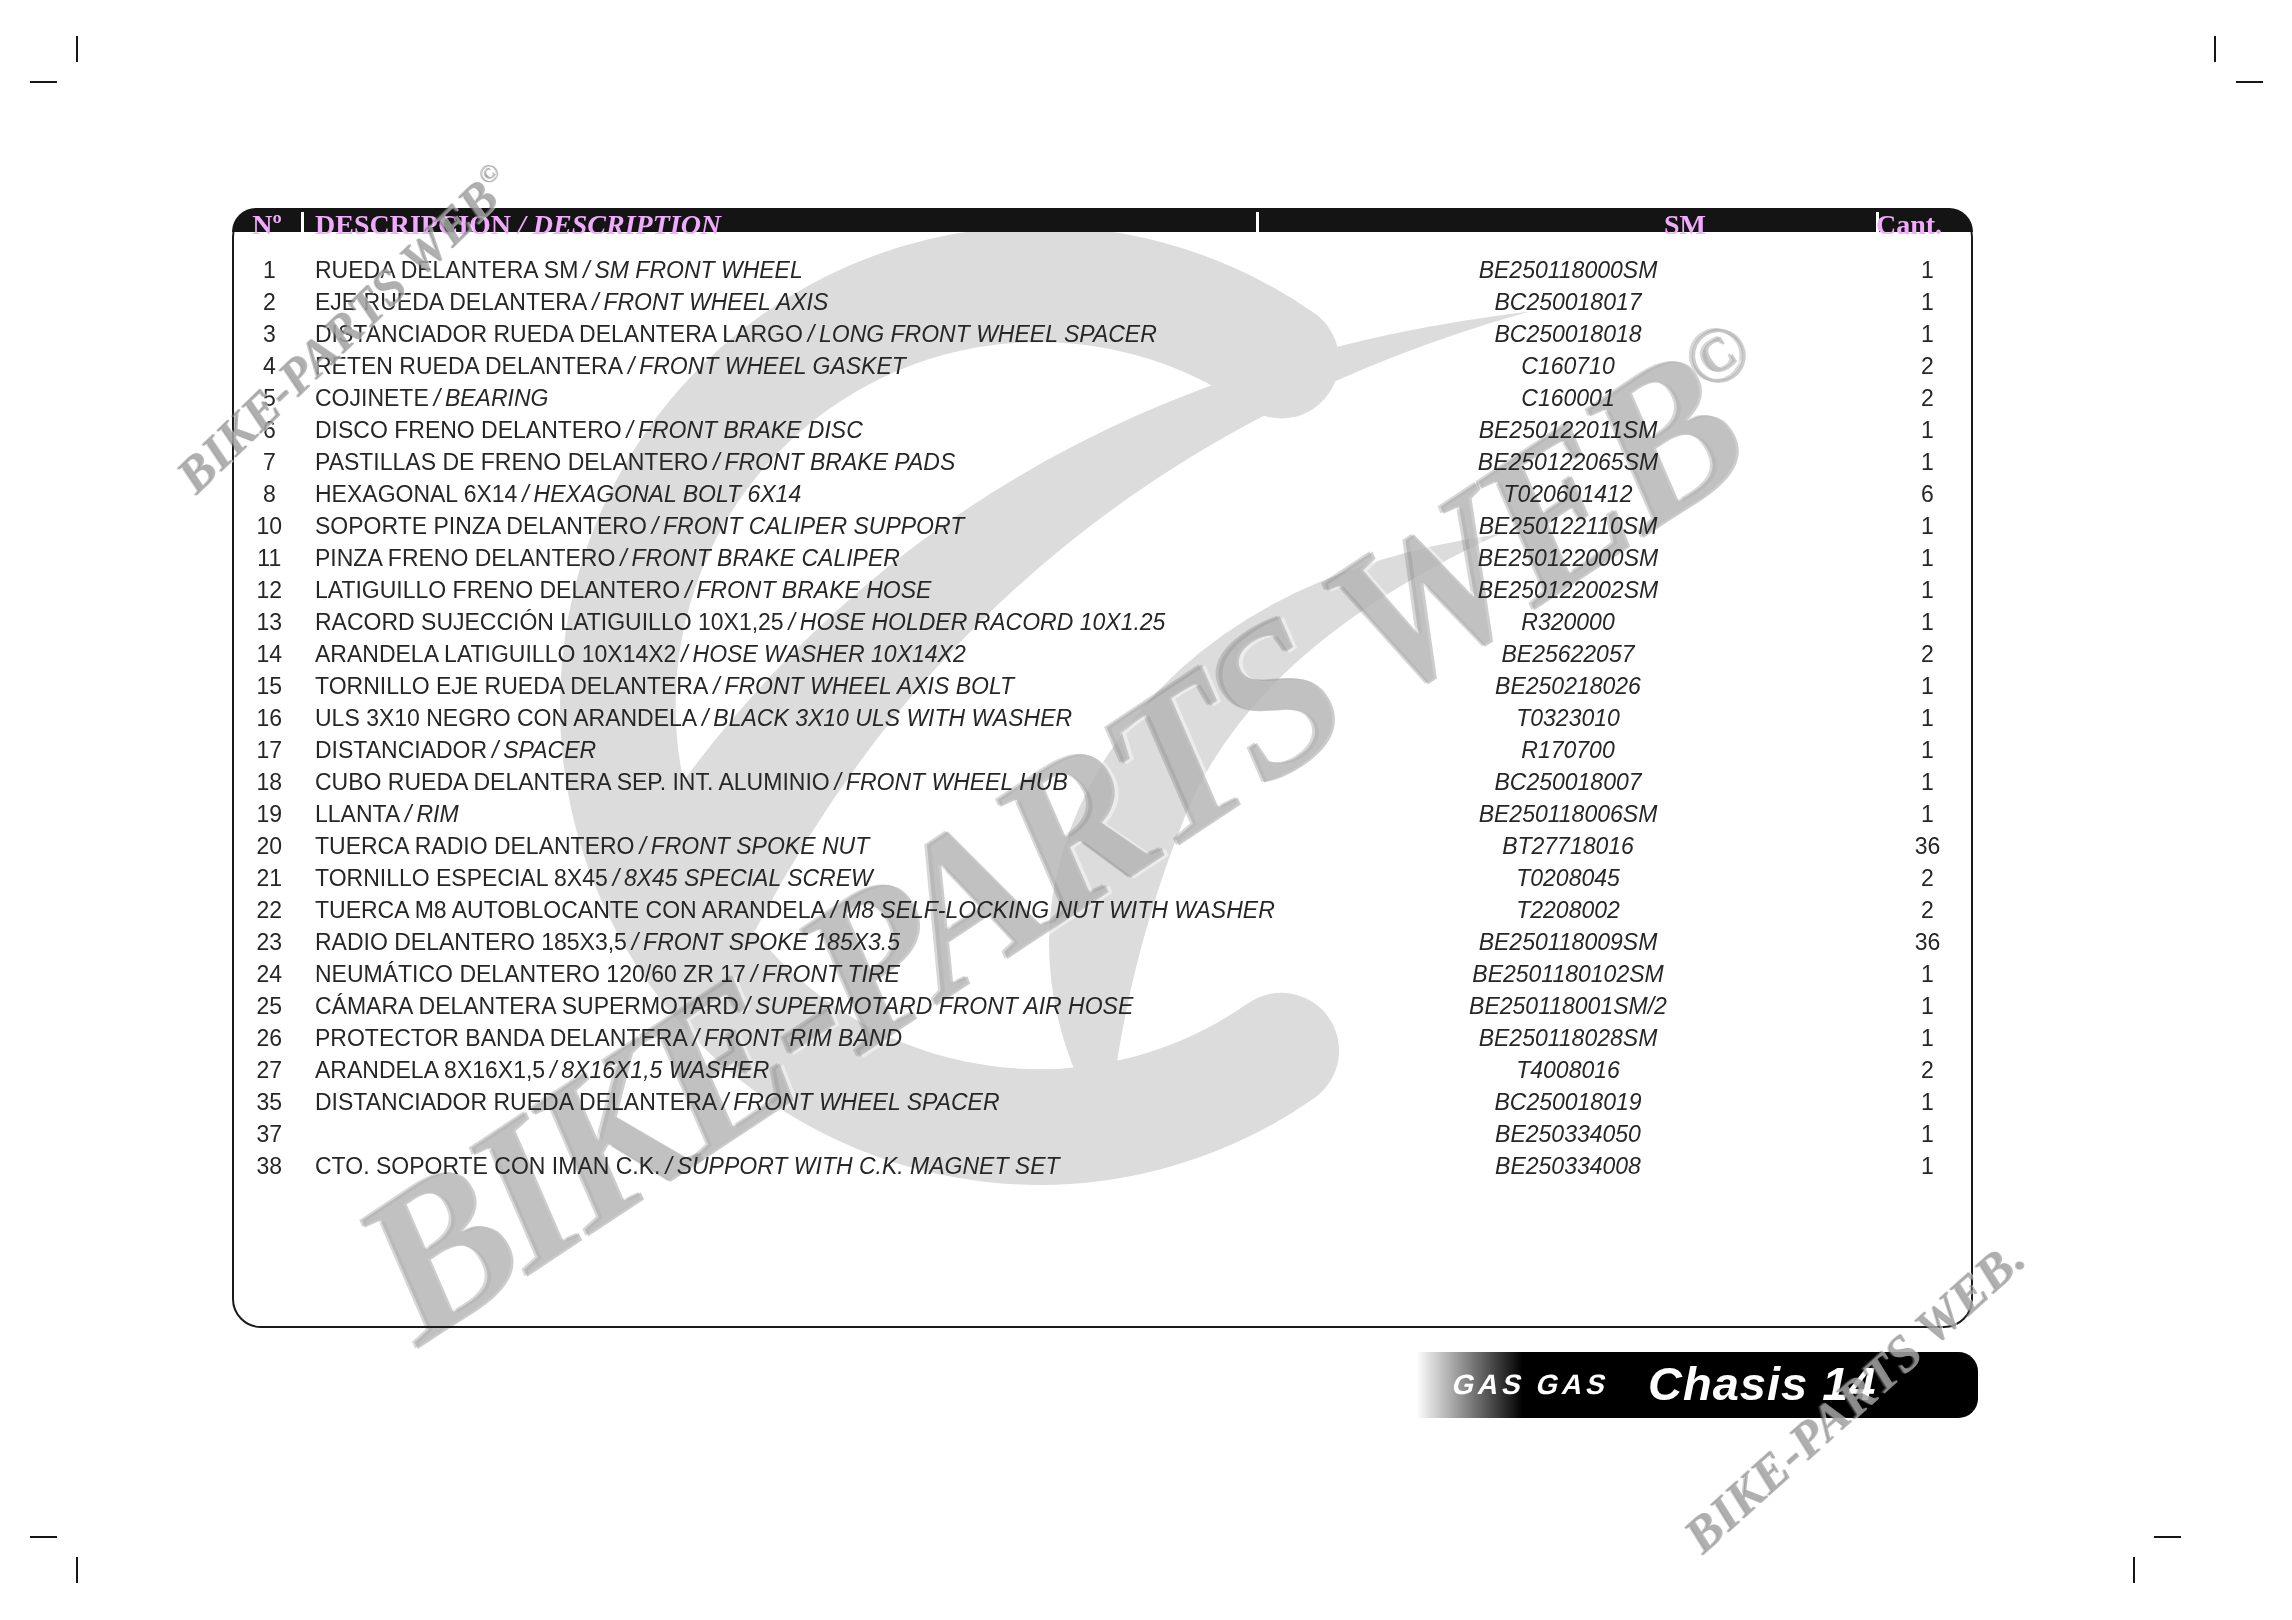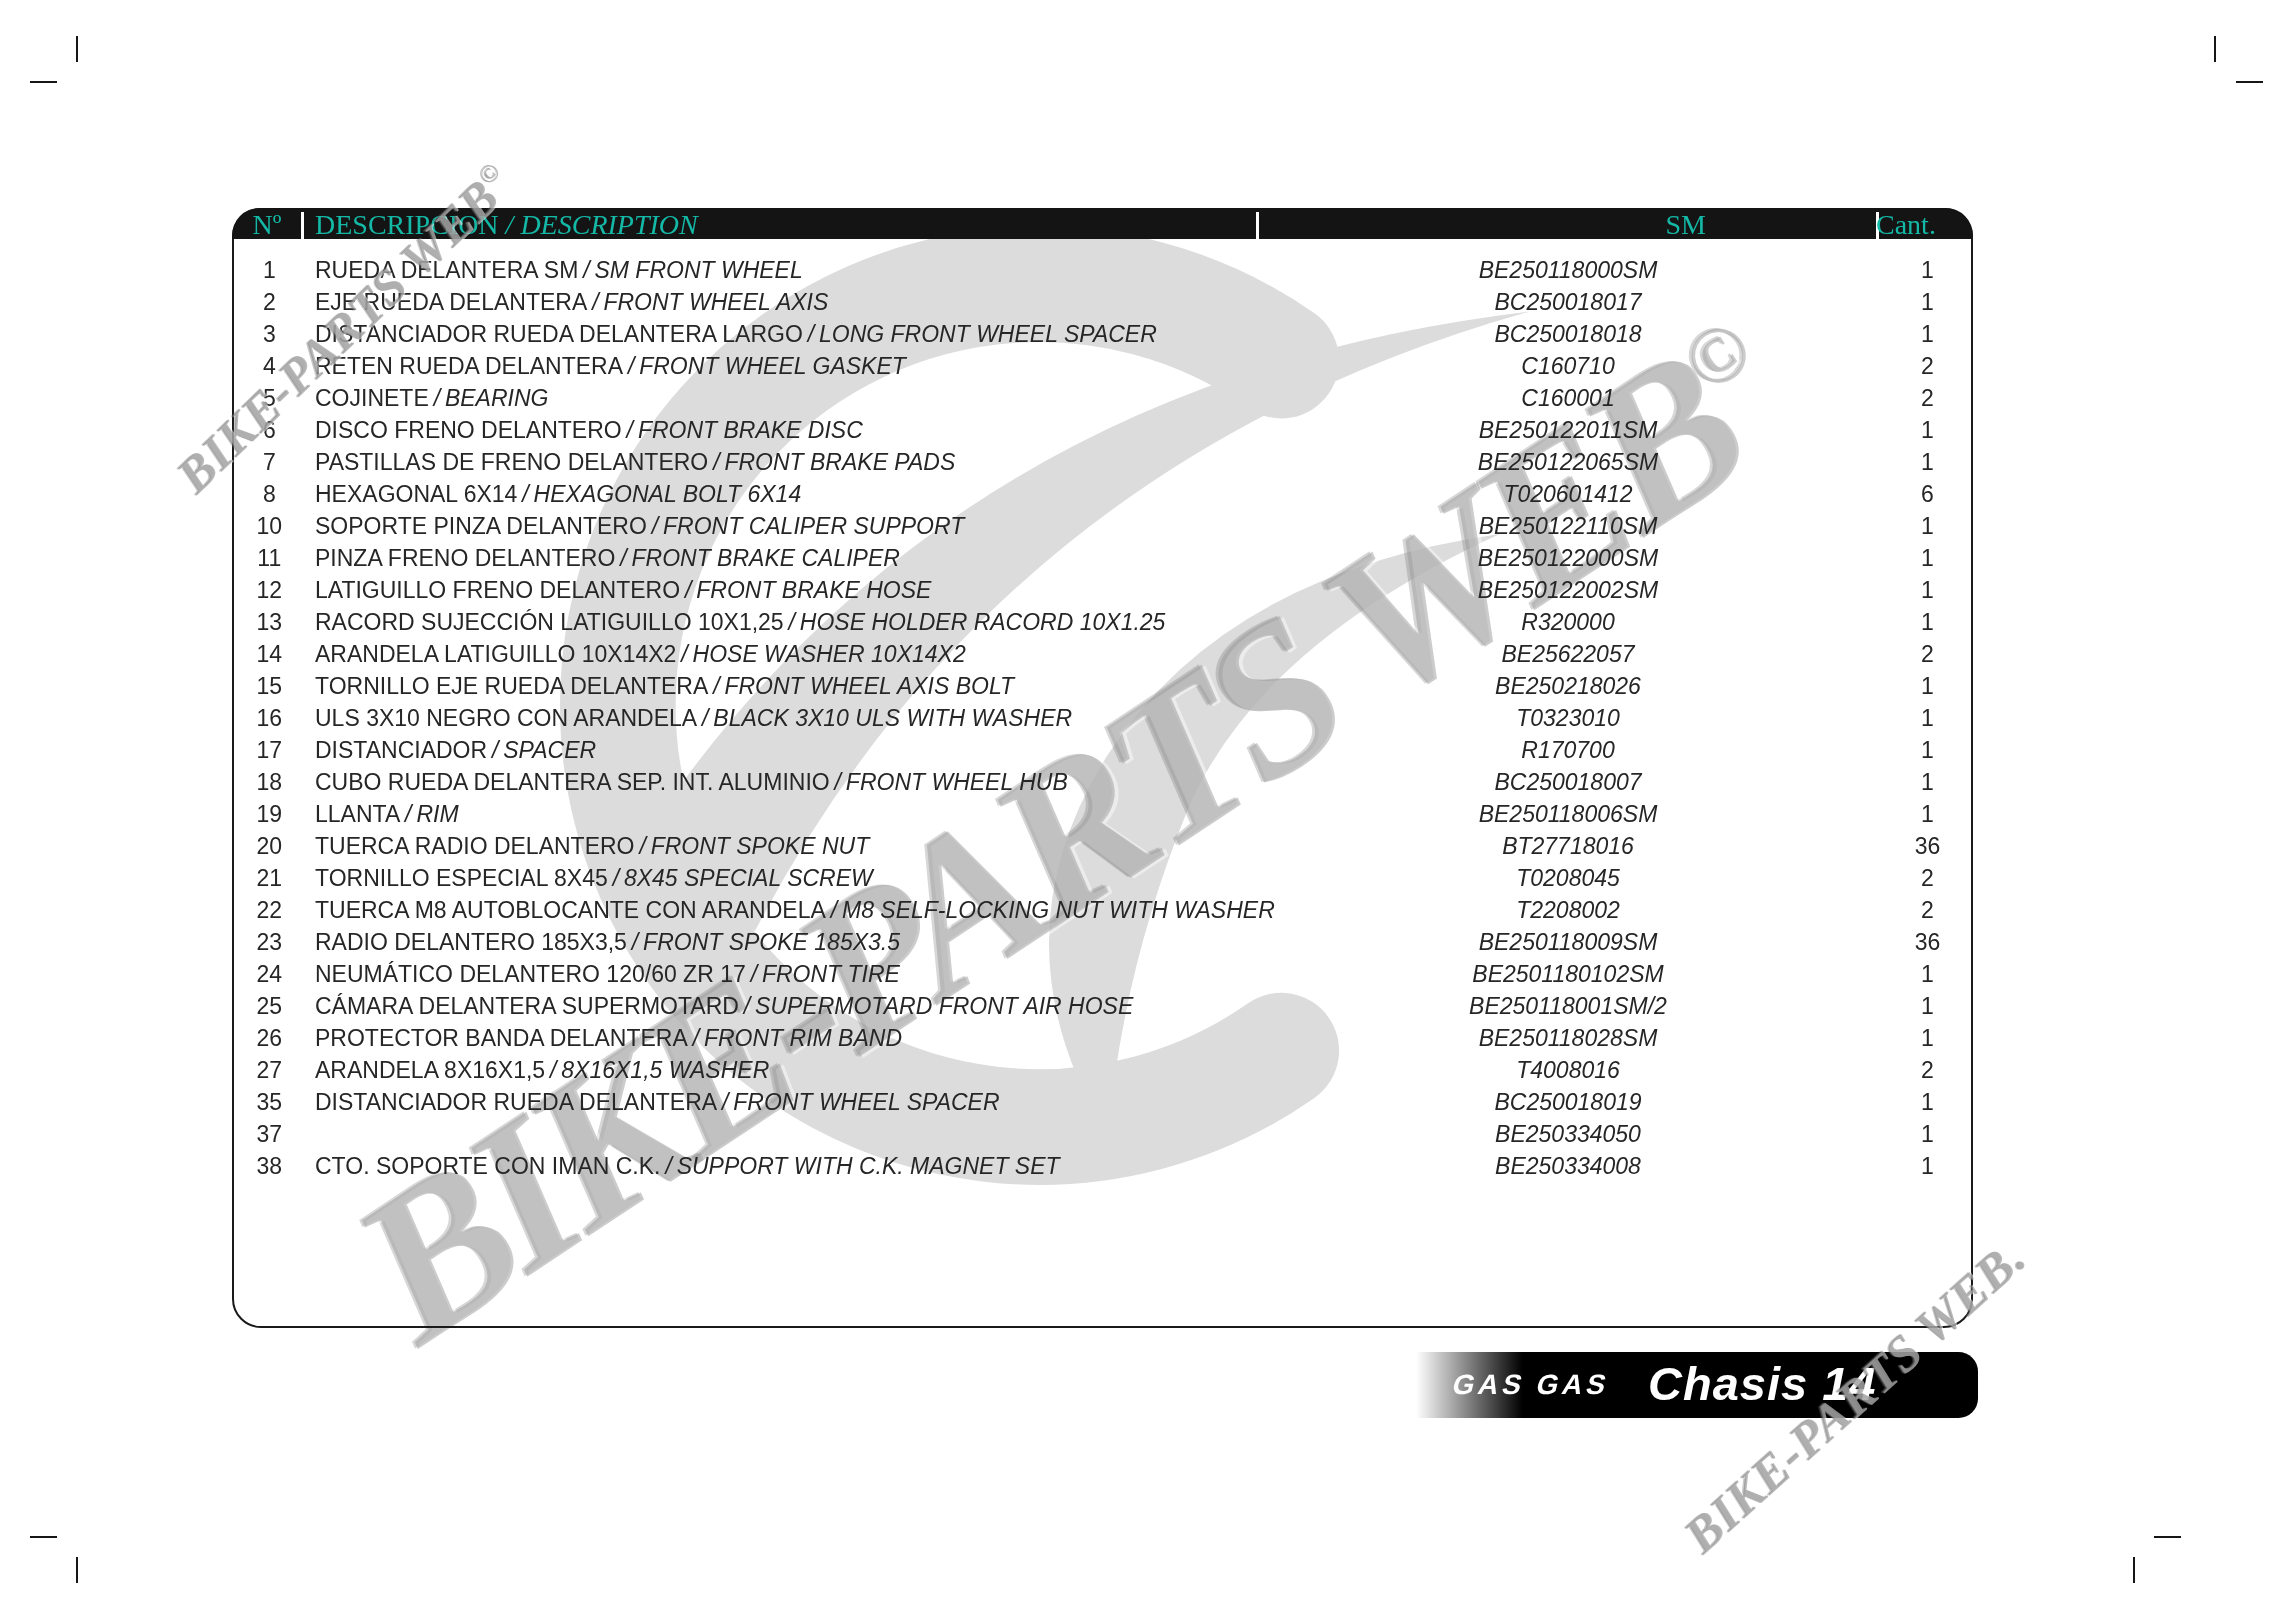--- a/index.html
+++ b/index.html
@@ -32,23 +32,23 @@
   .wm-small sup{font-size:0.5em;vertical-align:0.8em;}
   .wm-tl{left:345px;top:329px;transform:translate(-50%,-50%) rotate(-44deg);}
   .wm-br{left:1855px;top:1396px;transform:translate(-50%,-50%) rotate(-42deg);}
   
   .table-frame{
     position:absolute;left:232px;top:208px;width:1741px;height:1120px;
     border:2.9px solid #1a1a1a;border-radius:29px;box-sizing:border-box;
     z-index:3;background:transparent;
   }
   .thead{
-    position:absolute;left:232px;top:208px;width:1741px;height:31px;
+    position:absolute;left:232px;top:208px;width:1741px;height:24px;
     background:#141414;border-radius:27.4px 27.4px 0 0;z-index:4;
-    color:#14b8a6;font-family:"Liberation Serif",serif;font-weight:normal;font-size:28px;
+    color:#f0abfc;font-family:"Liberation Serif",serif;font-weight:bold;font-size:28px;
   }
   .thead .hc{position:absolute;top:0;height:35px;line-height:34px;}
   .h-num{left:0;width:70px;text-align:center;}
   .h-desc{left:83px;}
   .h-sm{left:1082px;width:392px;text-align:right;}
   .h-qty{left:1644px;width:97px;text-align:left;}
   .h-div{position:absolute;top:3.9px;height:27.4px;width:2.9px;background:#ffffff;}
   .hd1{left:69px;} .hd2{left:1024px;} .hd3{left:1644px;}
   .h-en{font-style:italic;}
   

